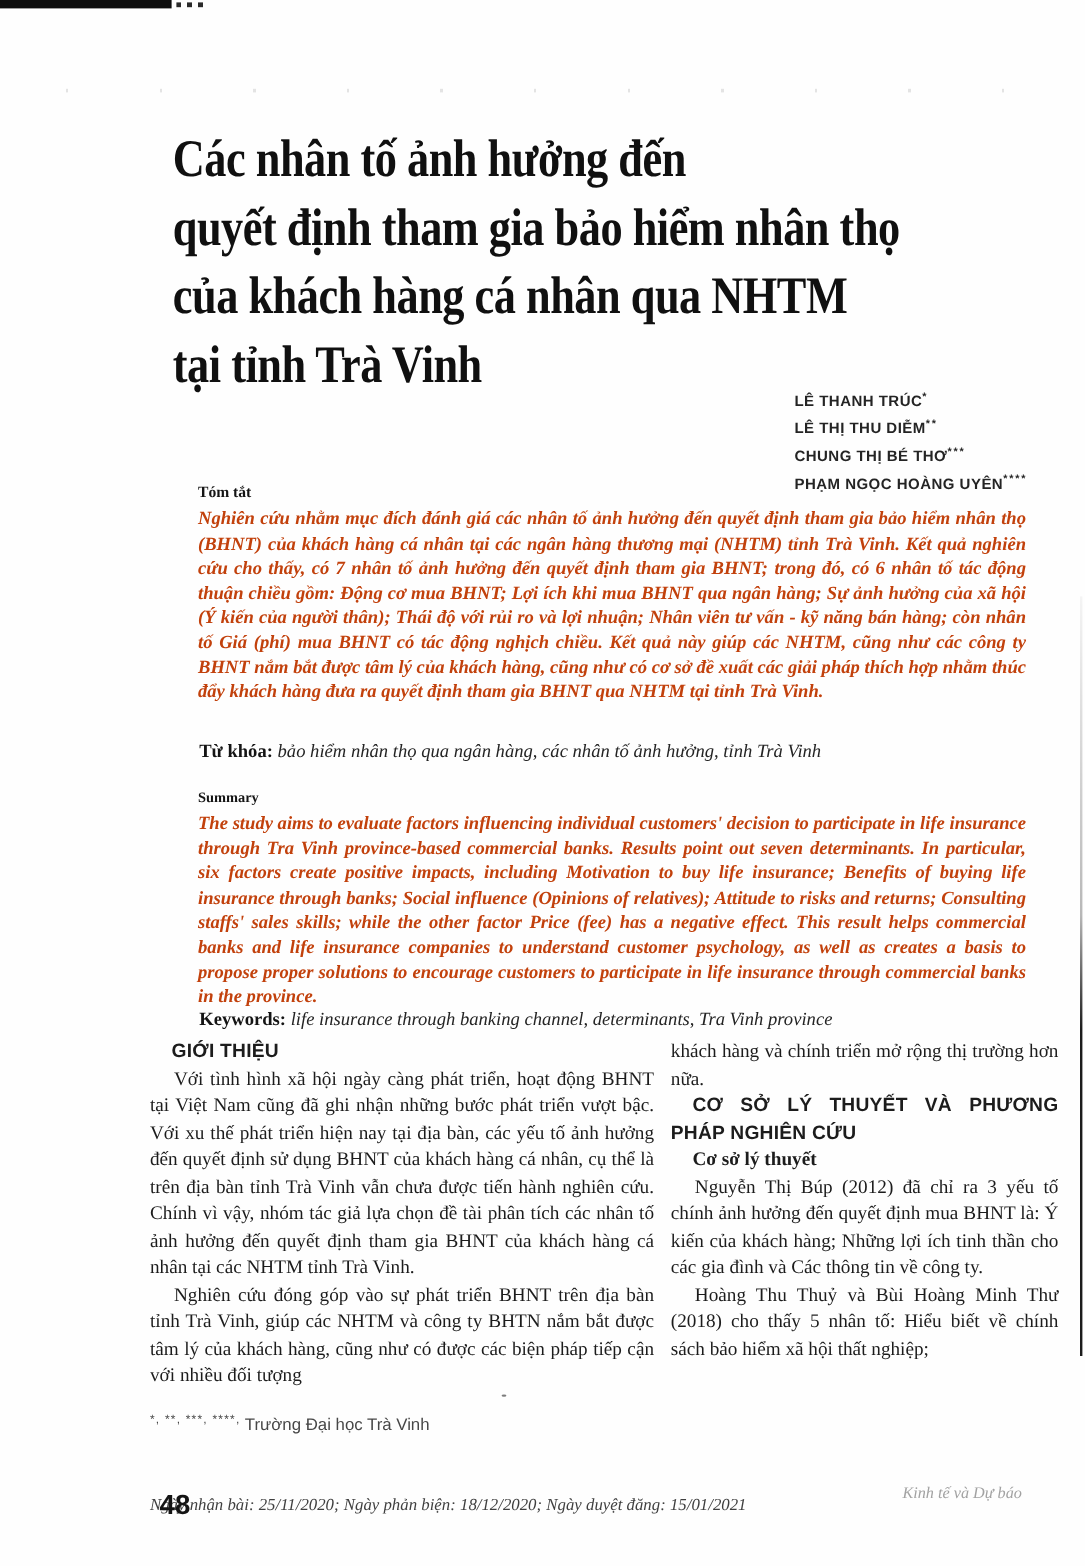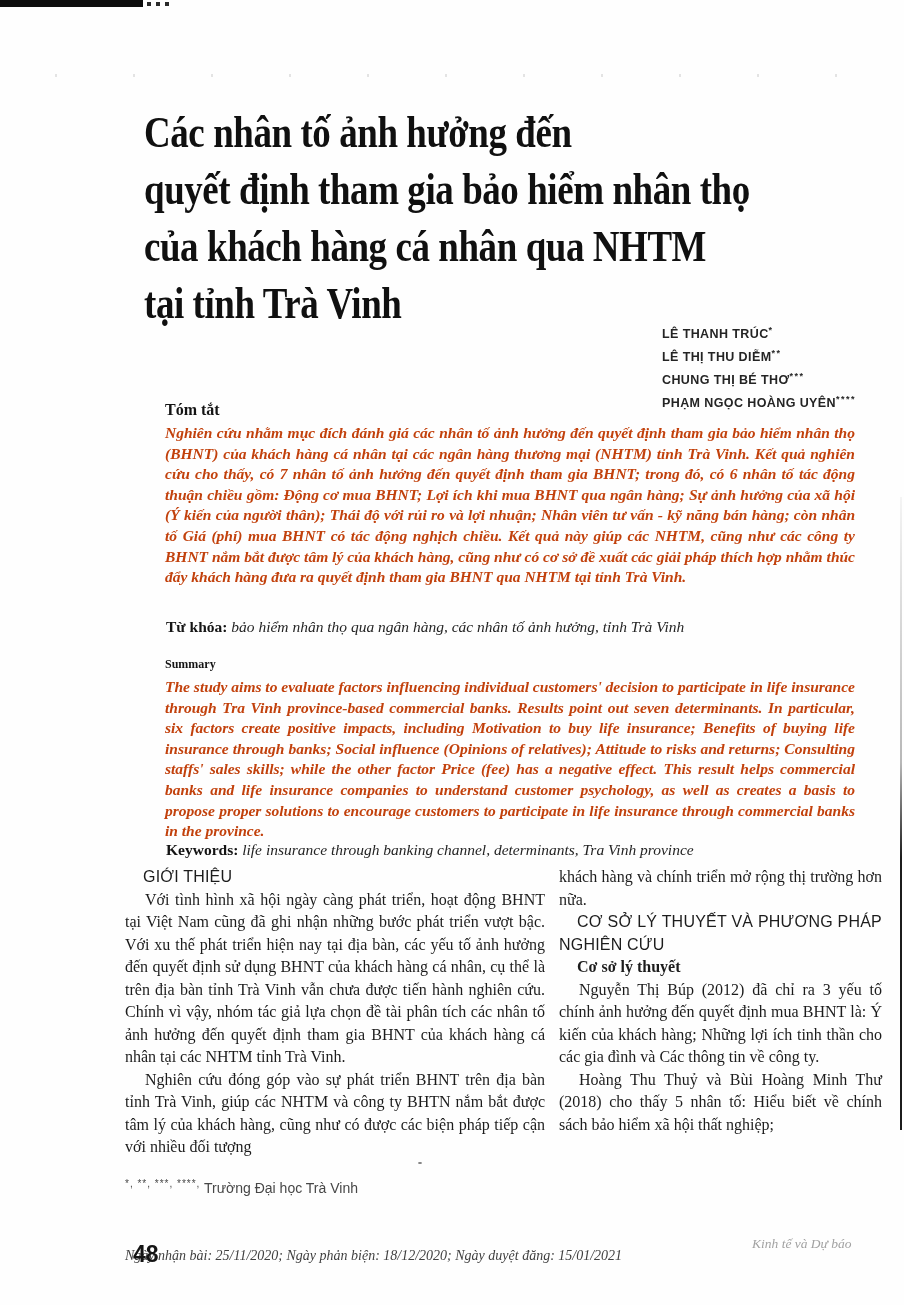--- a/index.html
+++ b/index.html
@@ -19,32 +19,32 @@
   
   .title{position:absolute;left:144px;top:104px;font-weight:bold;font-size:44px;line-height:57px;
     letter-spacing:-0.5px;transform:scaleX(.84);transform-origin:left top;white-space:nowrap;color:#101010;}
   
   .authors{position:absolute;right:48px;top:321px;text-align:left;
     font-family:"Liberation Sans",sans-serif;font-weight:bold;font-size:12.5px;line-height:19px;
     letter-spacing:.4px;color:#242424;}
   .author-marker{font-size:9px;vertical-align:super;letter-spacing:1.5px;}
   
   .block{position:absolute;left:165px;width:690px;}
-  .block-heading{font-weight:bold;font-size:16px;line-height:22px;color:#141414;}
+  .block-heading{font-weight:bold;font-size:13px;line-height:22px;color:#141414;}
   .block-body{font-style:italic;font-size:15.5px;line-height:20.6px;text-align:justify;color:#c2410c;margin-top:2px;font-weight:bold;}
   .kw-line{position:absolute;left:166px;width:690px;font-size:15.5px;line-height:20px;}
   .kw-label{font-weight:bold;color:#141414;}
   .kw-text{font-style:italic;color:#242424;}
   
   .columns{position:absolute;left:125px;top:866px;width:757px;display:flex;gap:14px;}
   .col-left{width:420px;}
   .col-right{width:323px;}
   .col p{font-size:16px;line-height:22.5px;text-align:justify;margin:0;color:#1c1c1c;}
   .indent{text-indent:20px;}
-  .sec-heading{font-family:"Liberation Sans",sans-serif;font-weight:normal;font-size:15px;
+  .sec-heading{font-family:"Liberation Sans",sans-serif;font-weight:bold;font-size:15px;
     line-height:25px;letter-spacing:.2px;color:#141414;margin:0;}
   .intro-heading{text-indent:18px;margin-bottom:10px;}
   .theory-heading{text-indent:18px;margin:16px 0 20px;text-align:justify;font-size:15.5px;}
   .sub-heading{font-weight:bold;font-size:16px;line-height:22px;text-indent:18px;margin:0 0 1px;color:#141414;}
   
   .footnote{position:absolute;left:125px;top:1174px;color:#3a3a3a;}
   .fn-aff{font-family:"Liberation Sans",sans-serif;font-size:14px;line-height:19px;color:#474747;}
   .fn-markers{font-size:10px;vertical-align:super;letter-spacing:1px;}
   .fn-dates{font-style:italic;font-size:14px;line-height:20px;color:#3f3f3f;margin-top:48px;}
   

